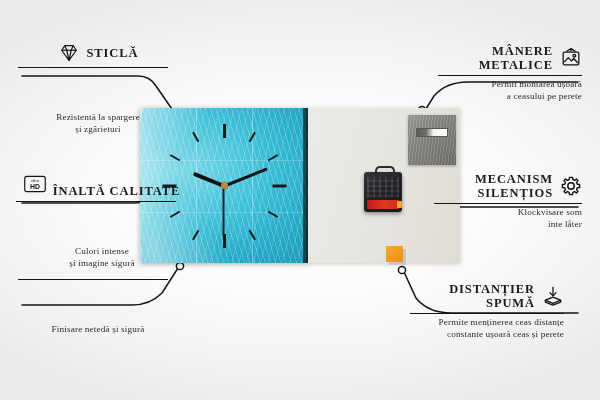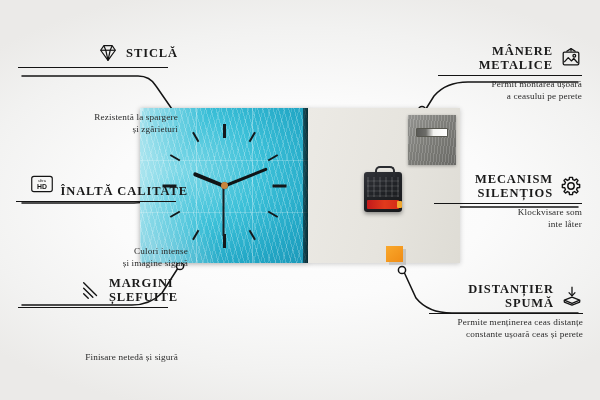--- a/index.html
+++ b/index.html
@@ -99,23 +99,23 @@
   .co-title{
     font-family:"Liberation Serif",serif;
     font-size:12.5px;font-weight:bold;color:#1a1a1a;
     letter-spacing:.9px;line-height:14px;text-transform:uppercase;
   }
   .co-rule{height:1.4px;background:#141414;margin-top:3px;}
   .co-desc{
     font-family:"Liberation Serif",serif;
     font-size:9.2px;color:#2b2b2b;line-height:11.4px;margin-top:3px;letter-spacing:.15px;
   }
-  .left  .co-head{justify-content:flex-end;}
+  .left  .co-head{justify-content:center;}
   .left  .co-title{text-align:left;}
-  .left  .co-desc{text-align:right;margin-top:44px;}
+  .left  .co-desc{text-align:center;margin-top:44px;}
   .right .co-head{justify-content:flex-end;}
   .right .co-title{text-align:right;}
   .right .co-desc{text-align:right;}
   .ico{width:22px;height:22px;flex:0 0 22px;display:block;}
   .ico svg{display:block;width:22px;height:22px;}
 </style>
 </head>
 <body>
 
 <div id="stage">
@@ -211,30 +211,20 @@
           <text x="15" y="19" font-family="Liberation Sans, sans-serif" font-size="9.4" font-weight="bold" fill="#141414" text-anchor="middle">HD</text>
         </svg>
       </span>
       <span class="co-title"><br><span>ÎNALTĂ CALITATE</span></span>
     </div>
     <div class="co-rule" style="width:160px"></div>
     <div class="co-desc"><span>Culori intense</span><br><span>și imagine sigură</span></div>
   </div>
 
   <div class="callout left" style="left:18px;top:276px;width:160px;">
-    <div class="co-head">
-      <span class="ico">
-        <svg viewBox="0 0 24 24" stroke="#141414" stroke-width="1.5" stroke-linecap="round">
-          <path d="M4 4 L18 18"></path>
-            <path d="M4 10 L14 20"></path>
-            <path d="M4 16 L9 21"></path>
-        </svg>
-      </span>
-      <span class="co-title"><span>MARGINI</span><br><span>ȘLEFUITE</span></span>
-    </div>
     <div class="co-rule" style="width:150px"></div>
     <div class="co-desc"><span>Finisare netedă și sigură</span></div>
   </div>
 
   <div class="callout right" style="left:424px;top:172px;width:158px;">
     <div class="co-head">
       <span class="co-title"><span>MECANISM</span><br><span>SILENȚIOS</span></span>
       <span class="ico">
         <svg viewBox="0 0 24 24" fill="none" stroke="#141414" stroke-width="1.6" stroke-linejoin="round">
           <path d="M12 2.6 L13.6 2.6 L14 5.1 L15.9 5.9 L17.9 4.4 L19.6 6.1 L18.1 8.1 L18.9 10 L21.4 10.4 L21.4 12 L21.4 13.6 L18.9 14 L18.1 15.9 L19.6 17.9 L17.9 19.6 L15.9 18.1 L14 18.9 L13.6 21.4 L12 21.4 L10.4 21.4 L10 18.9 L8.1 18.1 L6.1 19.6 L4.4 17.9 L5.9 15.9 L5.1 14 L2.6 13.6 L2.6 12 L2.6 10.4 L5.1 10 L5.9 8.1 L4.4 6.1 L6.1 4.4 L8.1 5.9 L10 5.1 L10.4 2.6 Z"></path>
@@ -256,21 +246,21 @@
           <rect x="3.5" y="5.5" width="17" height="14" rx="1.4"></rect>
           <path d="M4.6 16.5 L9 11.6 L12.4 15.2 L15 12.6 L19.4 17.4"></path>
           <circle cx="15.6" cy="9.6" r="1.5"></circle>
         </svg>
       </span>
     </div>
     <div class="co-rule" style="width:144px;margin-left:10px"></div>
     <div class="co-desc"><span>Permit montarea ușoară</span><br><span>a ceasului pe perete</span></div>
   </div>
 
-  <div class="callout right" style="left:419px;top:282px;width:164px;">
+  <div class="callout right" style="left:400px;top:282px;width:164px;">
     <div class="co-head">
       <span class="co-title"><span>DISTANȚIER</span><br><span>SPUMĂ</span></span>
       <span class="ico">
         <svg viewBox="0 0 24 24" fill="none" stroke="#141414" stroke-width="1.4" stroke-linejoin="round">
           <path d="M12 2 L12 11"></path>
             <path d="M8.4 8 L12 11.8 L15.6 8"></path>
           <path d="M12 13.2 L20.4 16.6 L12 20 L3.6 16.6 Z"></path>
           <path d="M3.6 16.6 L3.6 18.6 L12 22 L20.4 18.6 L20.4 16.6"></path>
         </svg>
       </span>

